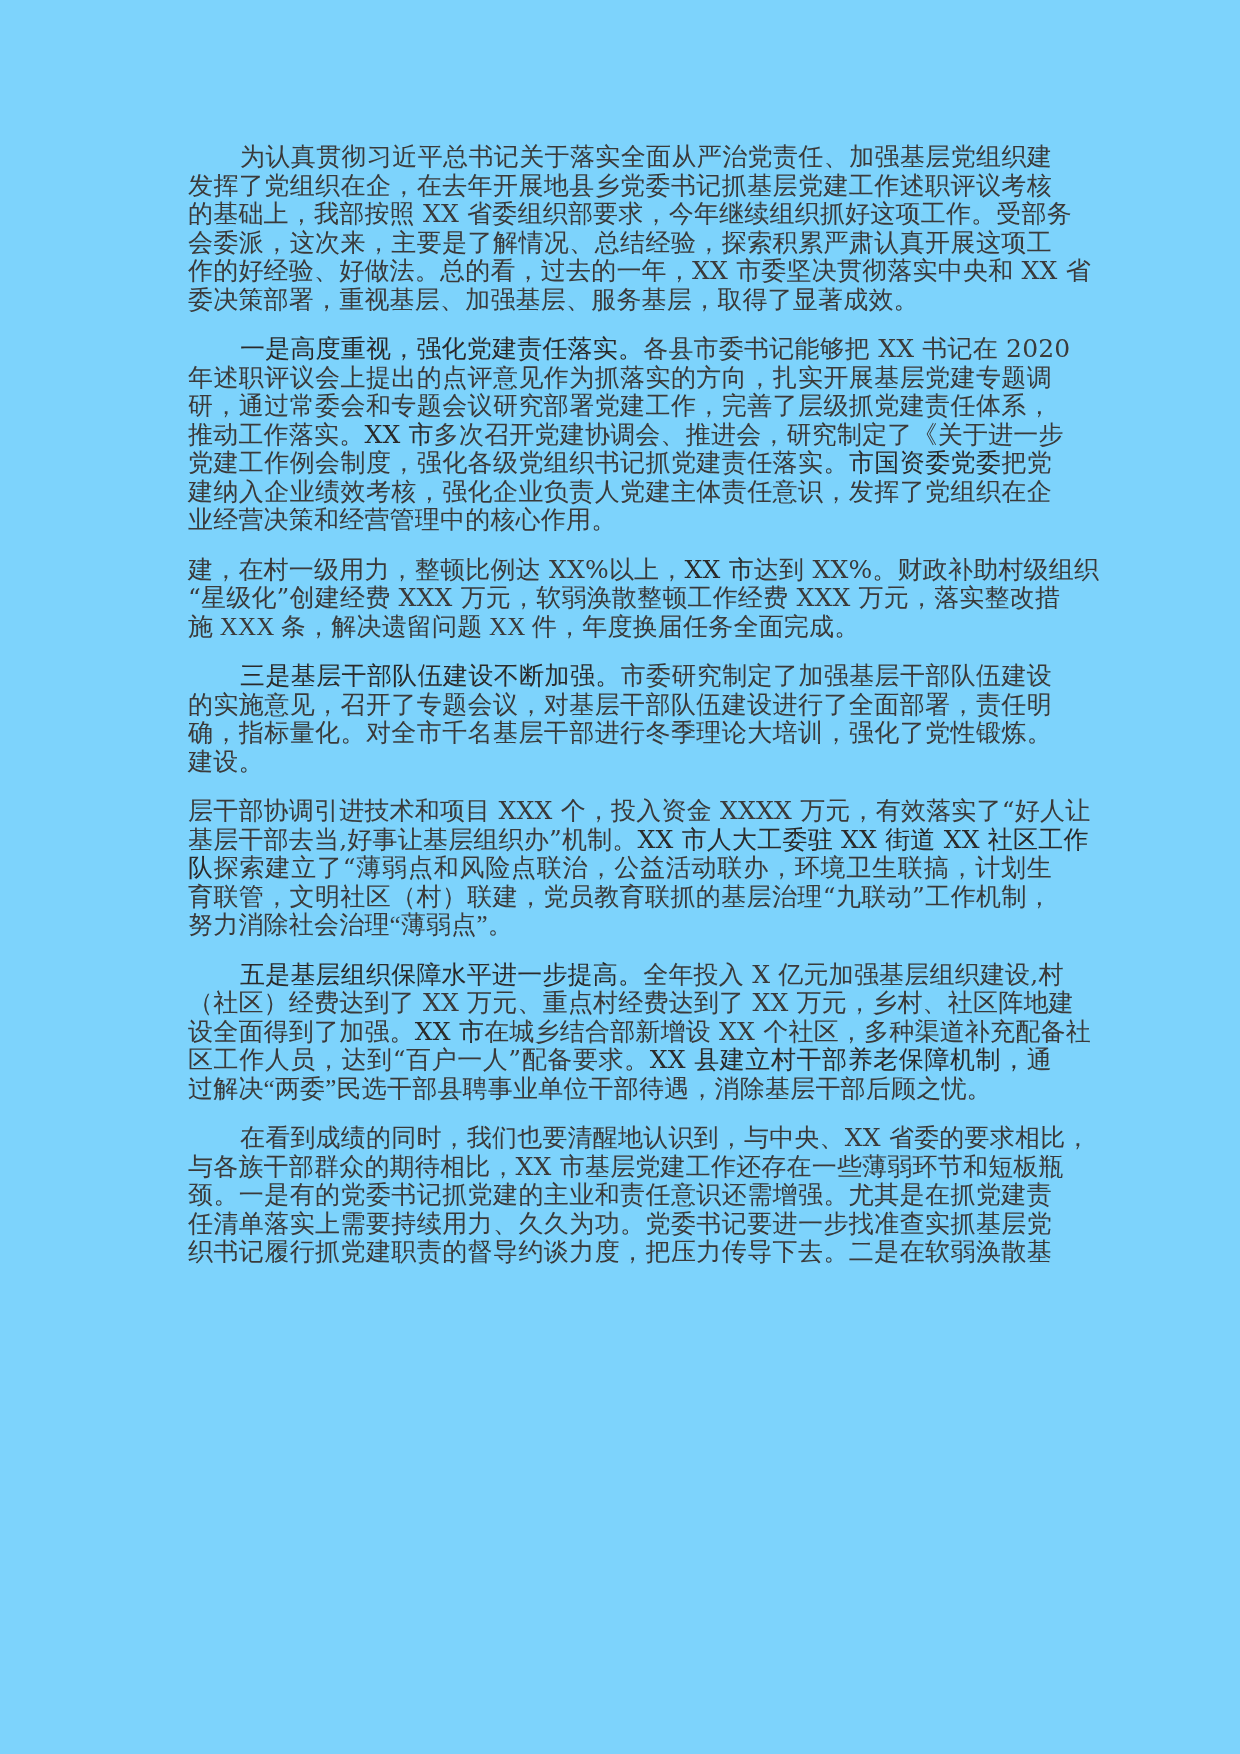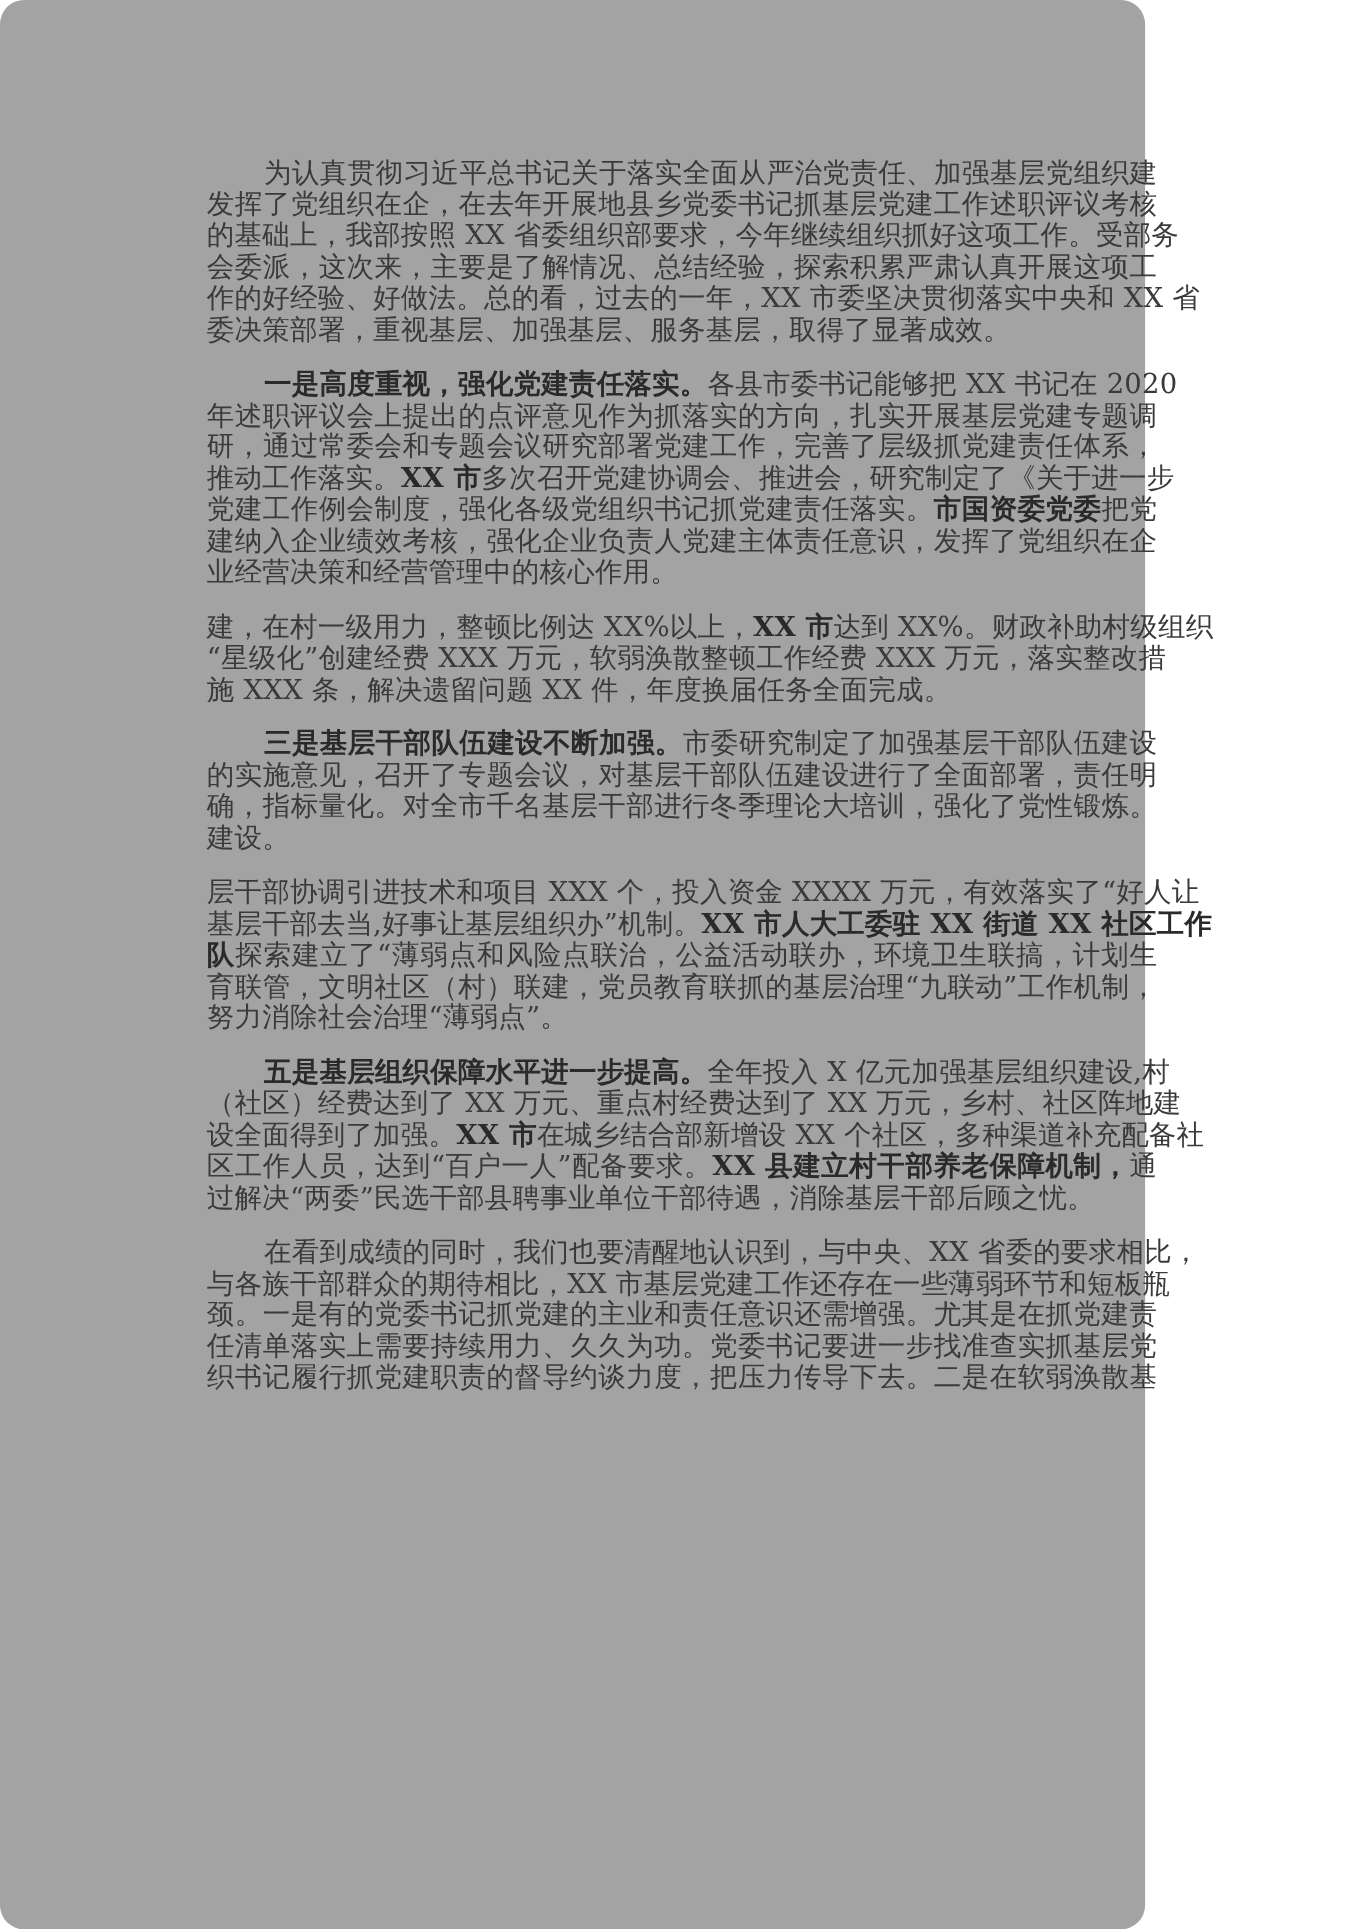--- a/index.html
+++ b/index.html
@@ -1,36 +1,35 @@
 <!DOCTYPE html>
 <html><head>
 <meta charset="utf-8">
 <style>
   html, body { margin: 0; padding: 0; background: #ffffff; }
   body { width: 1240px; height: 1754px; position: relative; overflow: hidden; }
   .page {
-    position: absolute; left: 0; top: 0; width: 1041px; height: 1754px;
-    background: #a3a3a3;
-    border-radius: 22px;
+    position: absolute; left: 0; top: 0; width: 1240px; height: 1754px;
+    background: #7dd3fc;
   }
   .content {
     position: absolute; left: 188px; top: 143px; width: 864px;
     font-family: "DejaVu Serif", "Liberation Serif", serif;
     color: #3a3a3a;
     font-size: 25px;
   }
   .para { margin: 0 0 21px 0; }
   .line {
     display: block; height: 28.5px; line-height: 28.5px;
     white-space: nowrap; text-align: justify; text-align-last: justify;
     letter-spacing: 0.2px;
   }
-  .line.last { text-align-last: left; }
+  .line.last { text-align-last: left; font-family: Liberation Serif, serif; }
   .line.indent { padding-left: 52px; }
-  .b { font-weight: bold; color: #2a2a2a; margin-top: 48px; }
+  .b { font-weight: normal; color: #2a2a2a; margin-top: 48px; }
 </style>
 </head>
 <body>
 
 <div class="page">
   <div class="content" id="content">
       <div class="para">
         <span class="line indent"><span>为认真贯彻习近平总书记关于落实全面从严治党责任、加强基层党组织建</span></span>
         <span class="line"><span>发挥了党组织在企，在去年开展地县乡党委书记抓基层党建工作述职评议考核</span></span>
         <span class="line"><span>的基础上，我部按照 XX 省委组织部要求，今年继续组织抓好这项工作。受部务</span></span>

